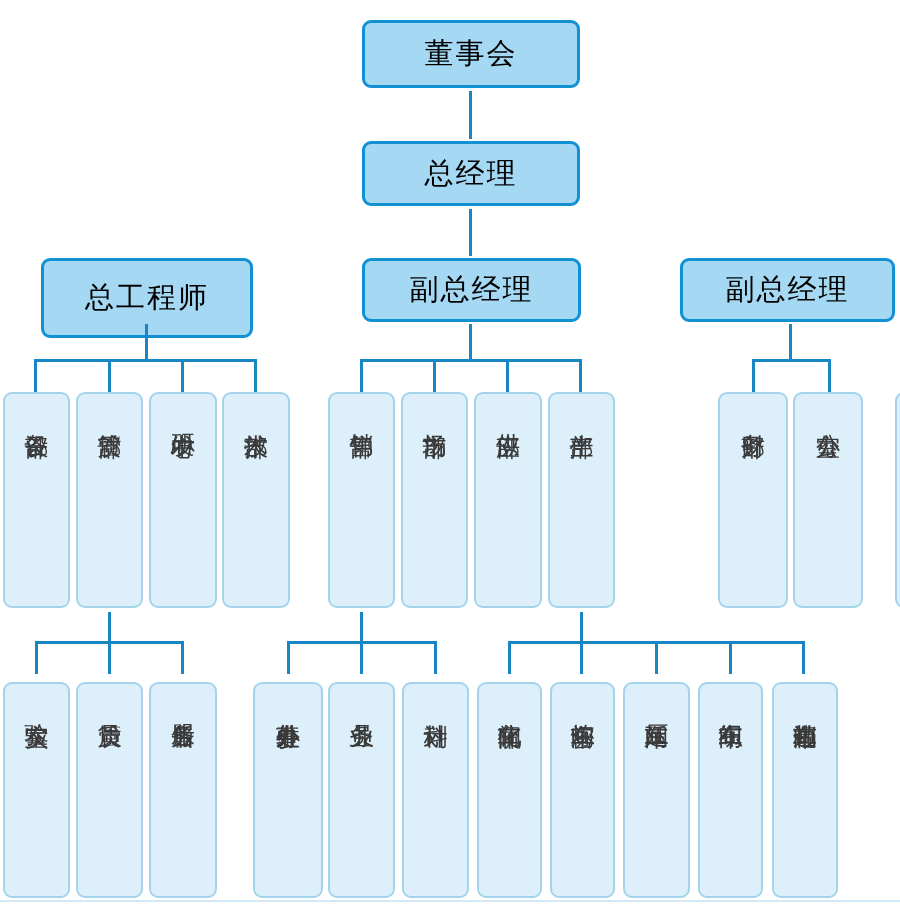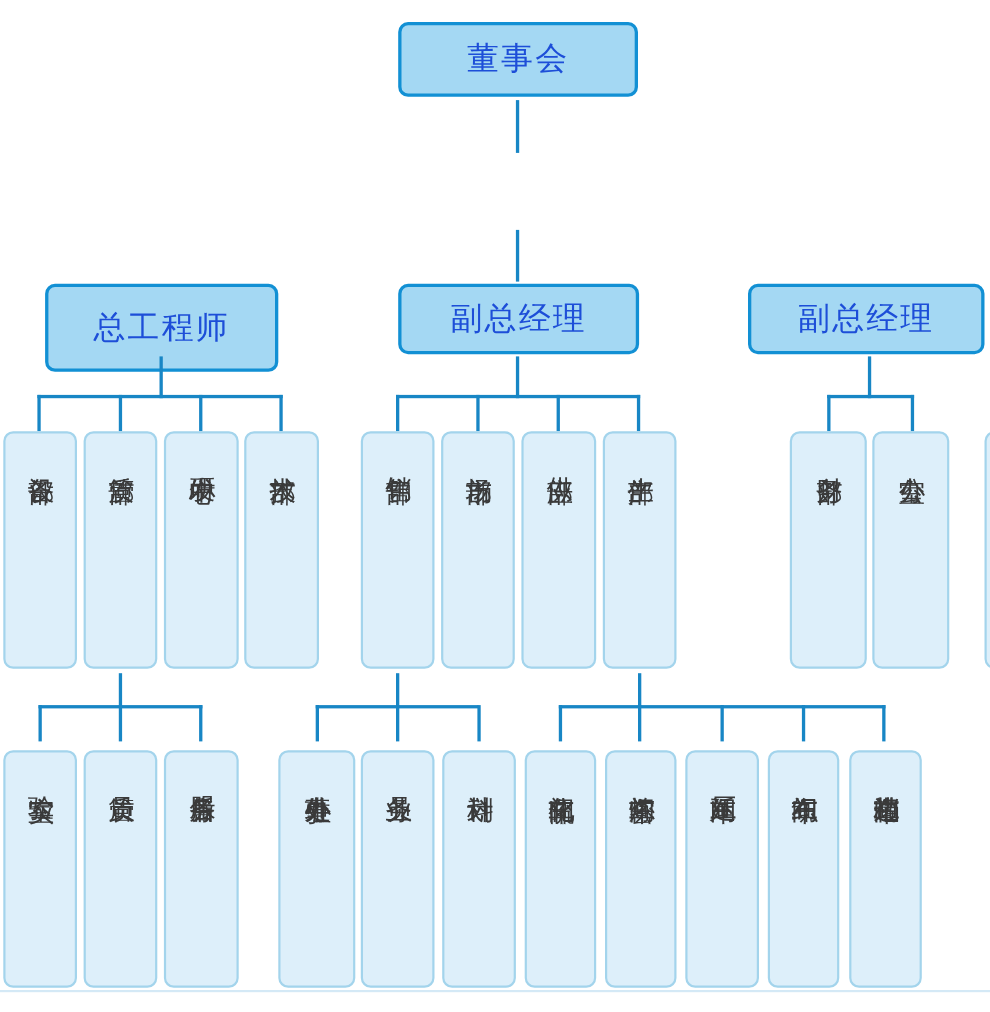--- a/index.html
+++ b/index.html
@@ -3,21 +3,21 @@
 <meta charset="utf-8">
 <style>
   html,body{margin:0;padding:0;background:#fff;}
   #stage{
     position:relative;width:900px;height:920px;background:#ffffff;
     overflow:hidden;font-family:"Liberation Sans",sans-serif;color:#3a3a3a;
   }
   .node{position:absolute;box-sizing:border-box;display:flex;align-items:center;justify-content:center;}
   .strong{
     background:#a4d8f3;border:3px solid #1290d4;border-radius:9px;
-    font-size:29px;letter-spacing:2px;color:#1d4ed8;
+    font-size:29px;letter-spacing:2px;color:#000000;
   }
   .light{
     background:#ddeffa;border:2px solid #a3d4ec;border-radius:9px;
     align-items:flex-start;padding-top:21px;
   }
   .vtext{
     writing-mode:vertical-rl;text-orientation:upright;
     font-size:24px;line-height:1;letter-spacing:0;color:#3a3a3a;
   }
   .vline,.hline{position:absolute;background:#1886c5;}
@@ -29,20 +29,23 @@
 <body>
 
 <div id="stage">
 
   <div class="node strong" style="left:362px;top:20px;width:218px;height:68px">
     <span>董事会</span>
   </div>
 
   <div class="vline" style="left:469px;top:91px;height:48px"></div>
 
+  <div class="node strong" style="left:362px;top:141px;width:218px;height:65px">
+    <span>总经理</span>
+  </div>
 
   <div class="vline" style="left:469px;top:209px;height:47px"></div>
 
   <div class="node strong" style="left:41px;top:258px;width:212px;height:80px">
     <span>总工程师</span>
   </div>
   <div class="node strong" style="left:362px;top:258px;width:219px;height:64px">
     <span>副总经理</span>
   </div>
   <div class="node strong" style="left:680px;top:258px;width:215px;height:64px">

